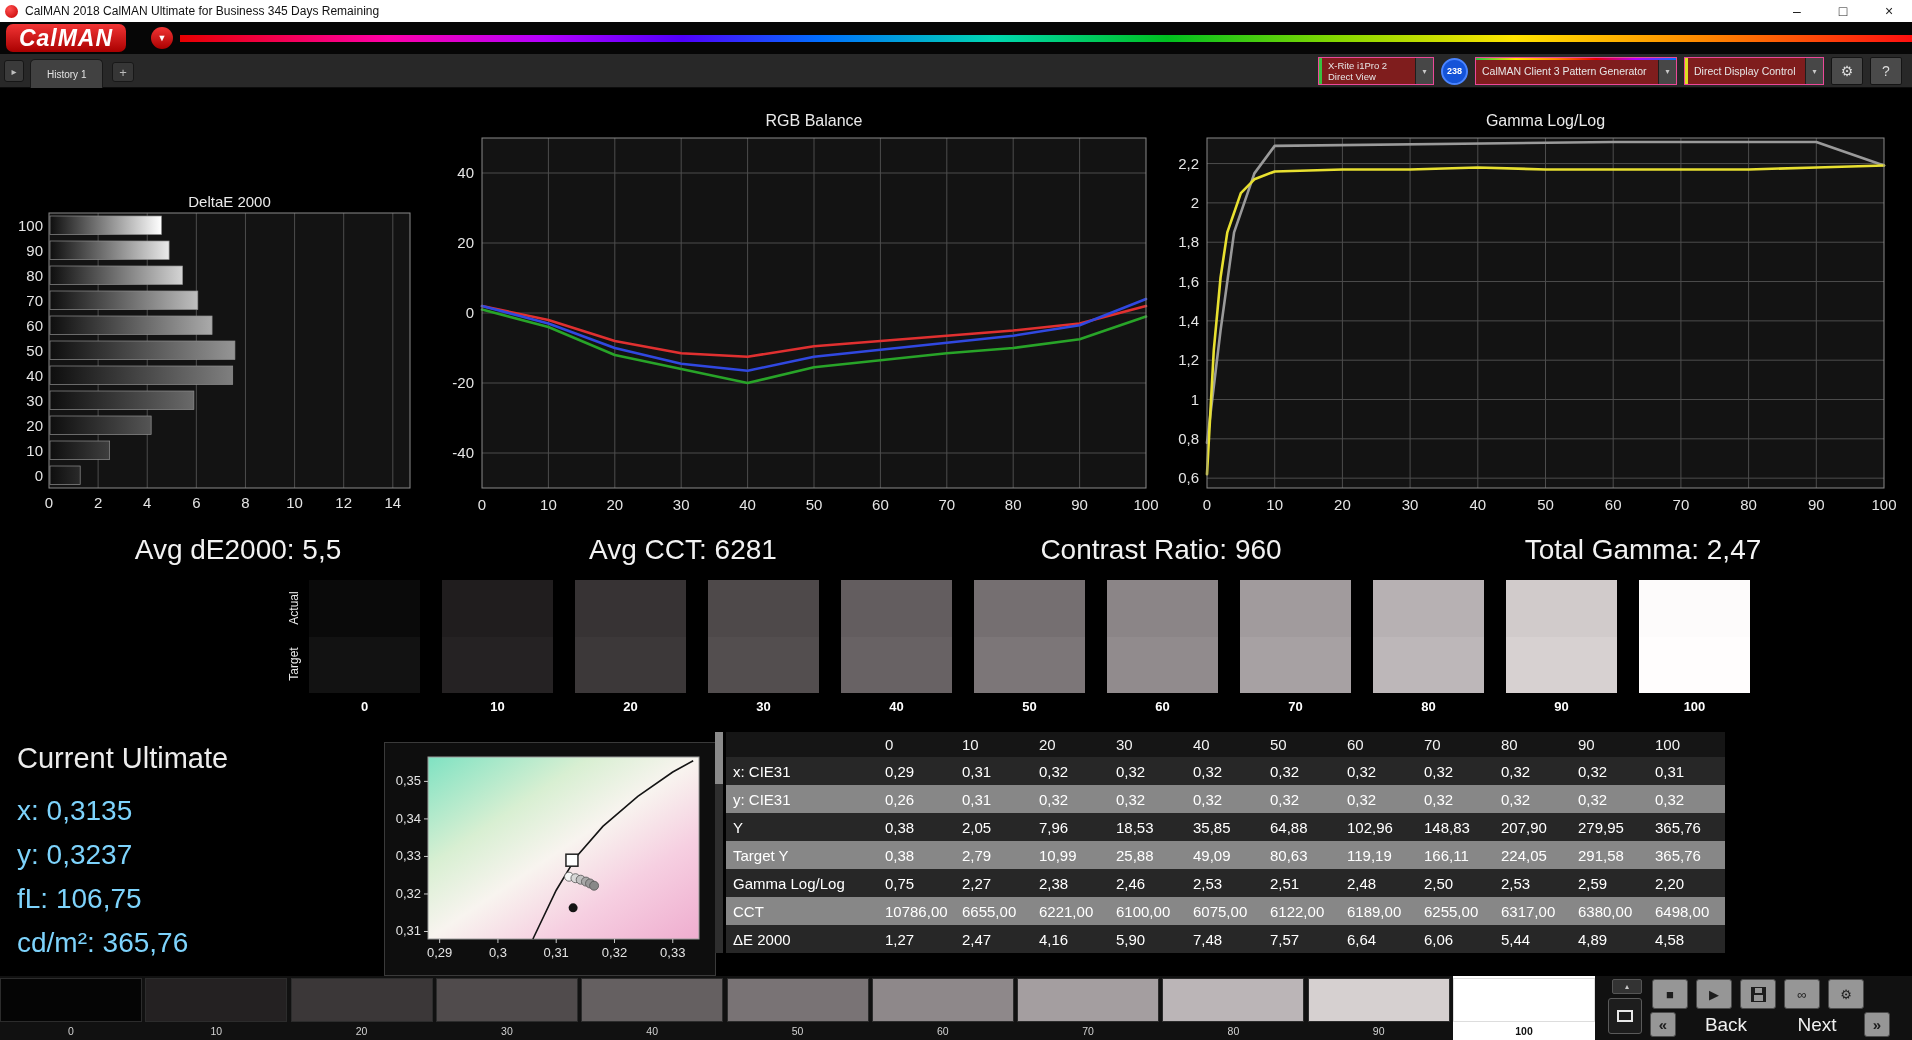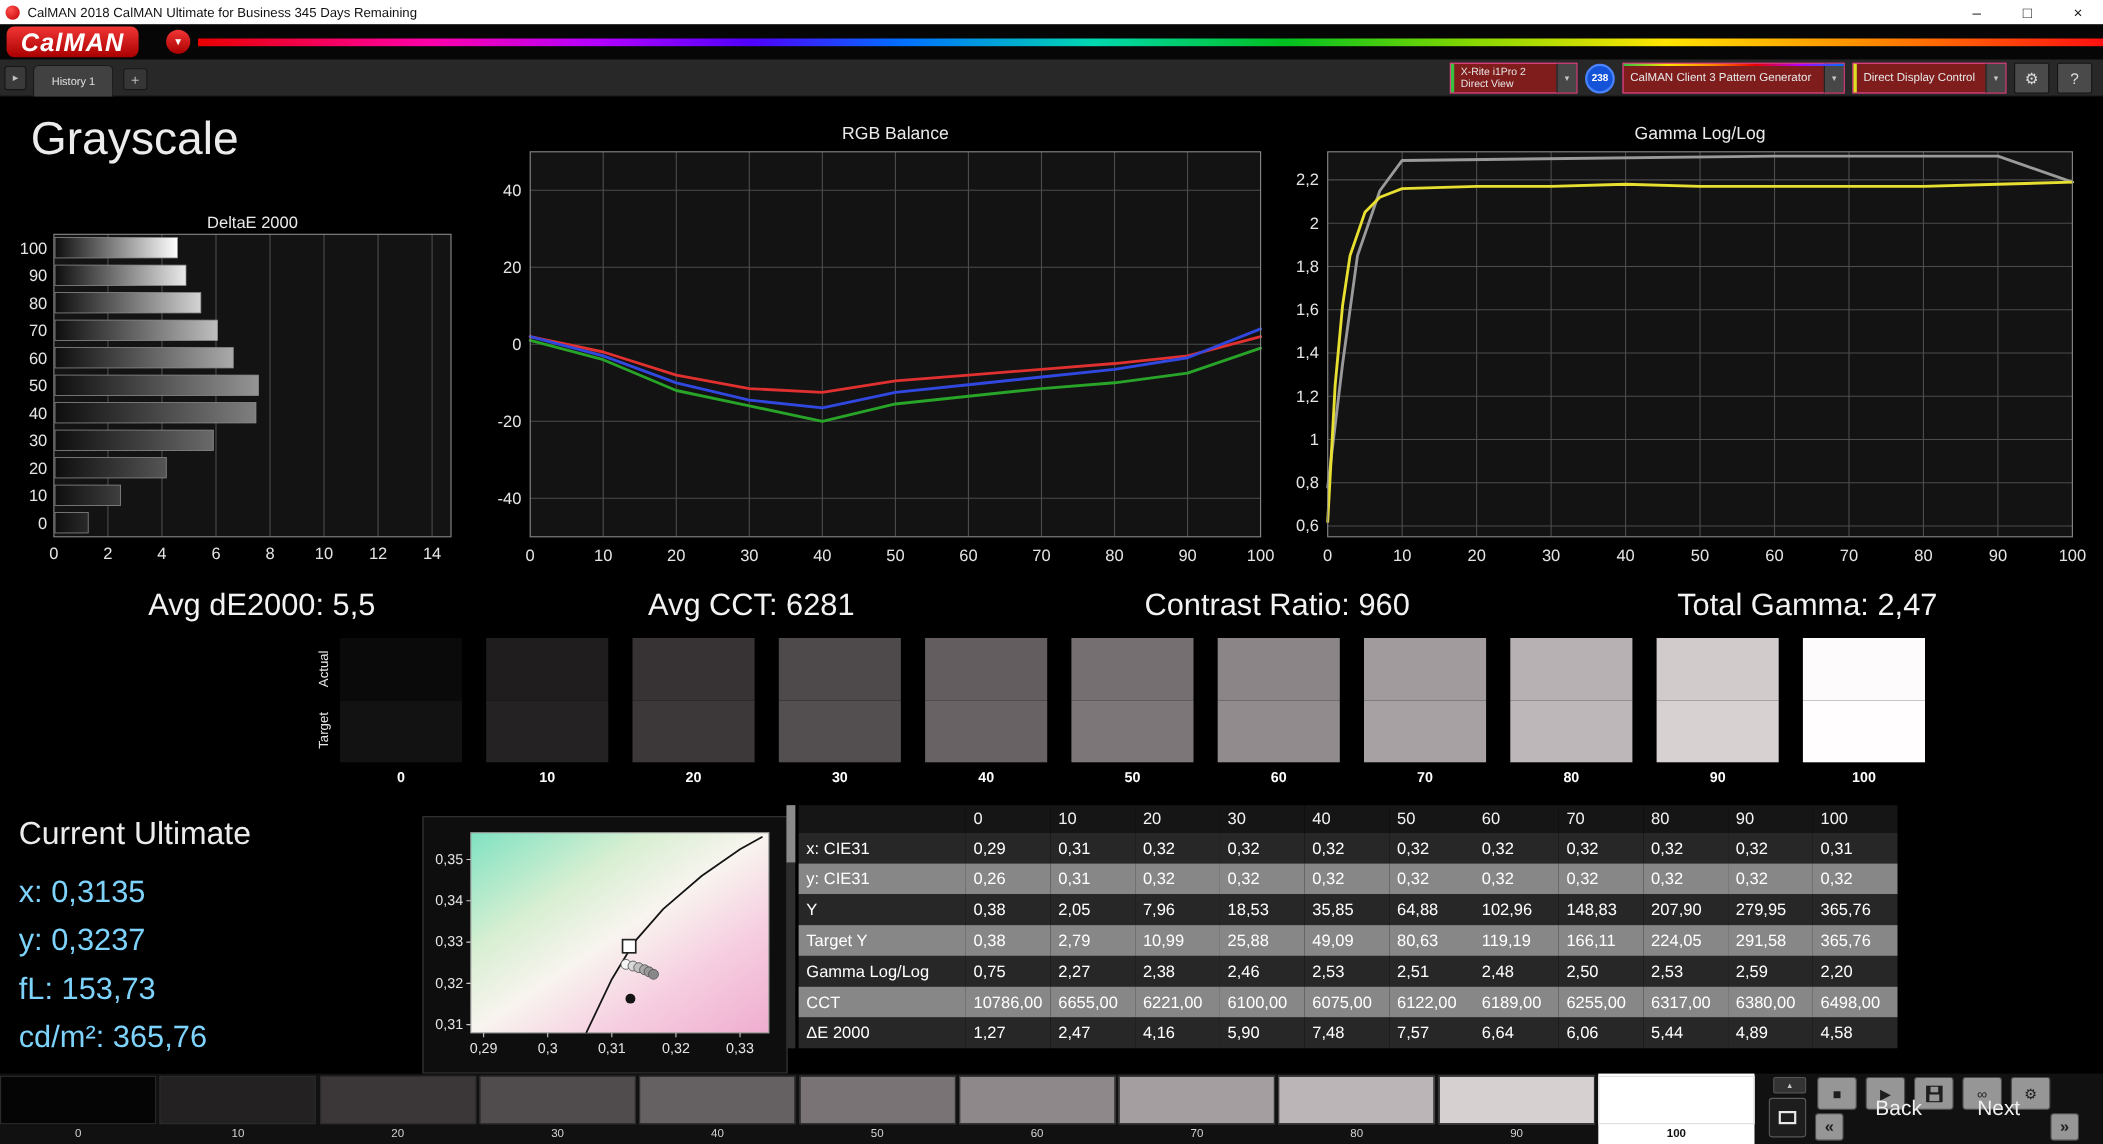--- a/index.html
+++ b/index.html
@@ -76,21 +76,21 @@
   .patch-cell.active .patch-color{border-color:#ddd}
   .patch-cell.active .patch-label{color:#111;font-weight:bold}
   #chev-up{position:absolute;left:1612px;top:3px;width:30px;height:15px;background:#333;border:1px solid #555;border-radius:2px;color:#c8c8c8;font-size:8px;display:flex;align-items:center;justify-content:center}
   #pw-btn{position:absolute;left:1608px;top:22px;width:34px;height:36px;background:#1d1d1d;border:1px solid #5a5a5a;border-radius:3px;display:flex;align-items:center;justify-content:center}
   #pw-icon{width:16px;height:12px;border:2px solid #e8e8e8}
   .mini-btn{position:absolute;top:3px;width:36px;height:30px;background:#969696;border:1px solid #4a4a4a;border-radius:3px;color:#1d1d1d;font-size:13px;display:flex;align-items:center;justify-content:center}
   .floppy{position:relative;width:15px;height:15px;background:#1d1d1d}
   .floppy::before{content:"";position:absolute;top:1px;left:4px;width:7px;height:5px;background:#969696}
   .floppy::after{content:"";position:absolute;bottom:1px;left:3px;width:9px;height:6px;background:#969696}
   .nav-chev{position:absolute;top:36px;width:26px;height:25px;background:#969696;border:1px solid #4a4a4a;border-radius:3px;color:#1d1d1d;font-size:15px;font-weight:bold;display:flex;align-items:center;justify-content:center}
-  .nav-label{position:absolute;top:20px;height:25px;line-height:25px;font-size:19px;color:#f0f0f0;text-align:center}
+  .nav-label{position:absolute;top:36px;height:25px;line-height:25px;font-size:19px;color:#f0f0f0;text-align:center}
 </style>
 </head>
 <body>
 
 <div id="titlebar">
   <span id="app-icon"></span>
   <span>CalMAN 2018 CalMAN Ultimate for Business 345 Days Remaining</span>
   <div id="win-btns">
     <div class="win-btn">–</div>
     <div class="win-btn">□</div>
@@ -136,21 +136,20 @@
     <div class="tool-btn">
         <span>⚙</span>
       </div>
     <div class="tool-btn">
         <span>?</span>
       </div>
   </div>
 </div>
 
 <div id="main">
-  <div id="page-title">Grayscale</div>
   <svg id="svg-deltae" style="left:10px;top:108px" width="420" height="316">
       <rect x="39" y="17" width="361" height="275" fill="#131313"></rect>
       <text x="39" y="312" text-anchor="middle" font-size="15" fill="#e4e4e4">0</text>
       <line x1="88.1156462585034" y1="17" x2="88.1156462585034" y2="292" stroke="#4d4d4d"></line>
       <text x="88.1156462585034" y="312" text-anchor="middle" font-size="15" fill="#e4e4e4">2</text>
       <line x1="137.2312925170068" y1="17" x2="137.2312925170068" y2="292" stroke="#4d4d4d"></line>
       <text x="137.2312925170068" y="312" text-anchor="middle" font-size="15" fill="#e4e4e4">4</text>
       <line x1="186.3469387755102" y1="17" x2="186.3469387755102" y2="292" stroke="#4d4d4d"></line>
       <text x="186.3469387755102" y="312" text-anchor="middle" font-size="15" fill="#e4e4e4">6</text>
       <line x1="235.4625850340136" y1="17" x2="235.4625850340136" y2="292" stroke="#4d4d4d"></line>
@@ -379,21 +378,21 @@
         <div class="sw-half" style="background: rgb(253, 251, 251);"></div>
         <div class="sw-half" style="background: rgb(255, 253, 253);"></div>
         <div class="sw-label">100</div>
       </div>
     </div>
 </div>
 
 <div id="reading-title">Current Ultimate</div>
 <div class="reading-line" style="top:795px">x: 0,3135</div>
 <div class="reading-line" style="top:839px">y: 0,3237</div>
-<div class="reading-line" style="top:883px">fL: 153,73</div>
+<div class="reading-line" style="top:883px">fL: 106,75</div>
 <div class="reading-line" style="top:927px">cd/m²: 365,76</div>
 
 <div id="cie-panel">
   <svg id="svg-cie" width="330" height="232" style="left:0;top:0">
       <defs>
         <linearGradient id="cieg" x1="0%" y1="0%" x2="100%" y2="100%">
           <stop offset="0%" stop-color="#7fe2c2"></stop>
           <stop offset="30%" stop-color="#d8efd2"></stop>
           <stop offset="50%" stop-color="#f8f4ef"></stop>
           <stop offset="72%" stop-color="#f6cfe1"></stop>

